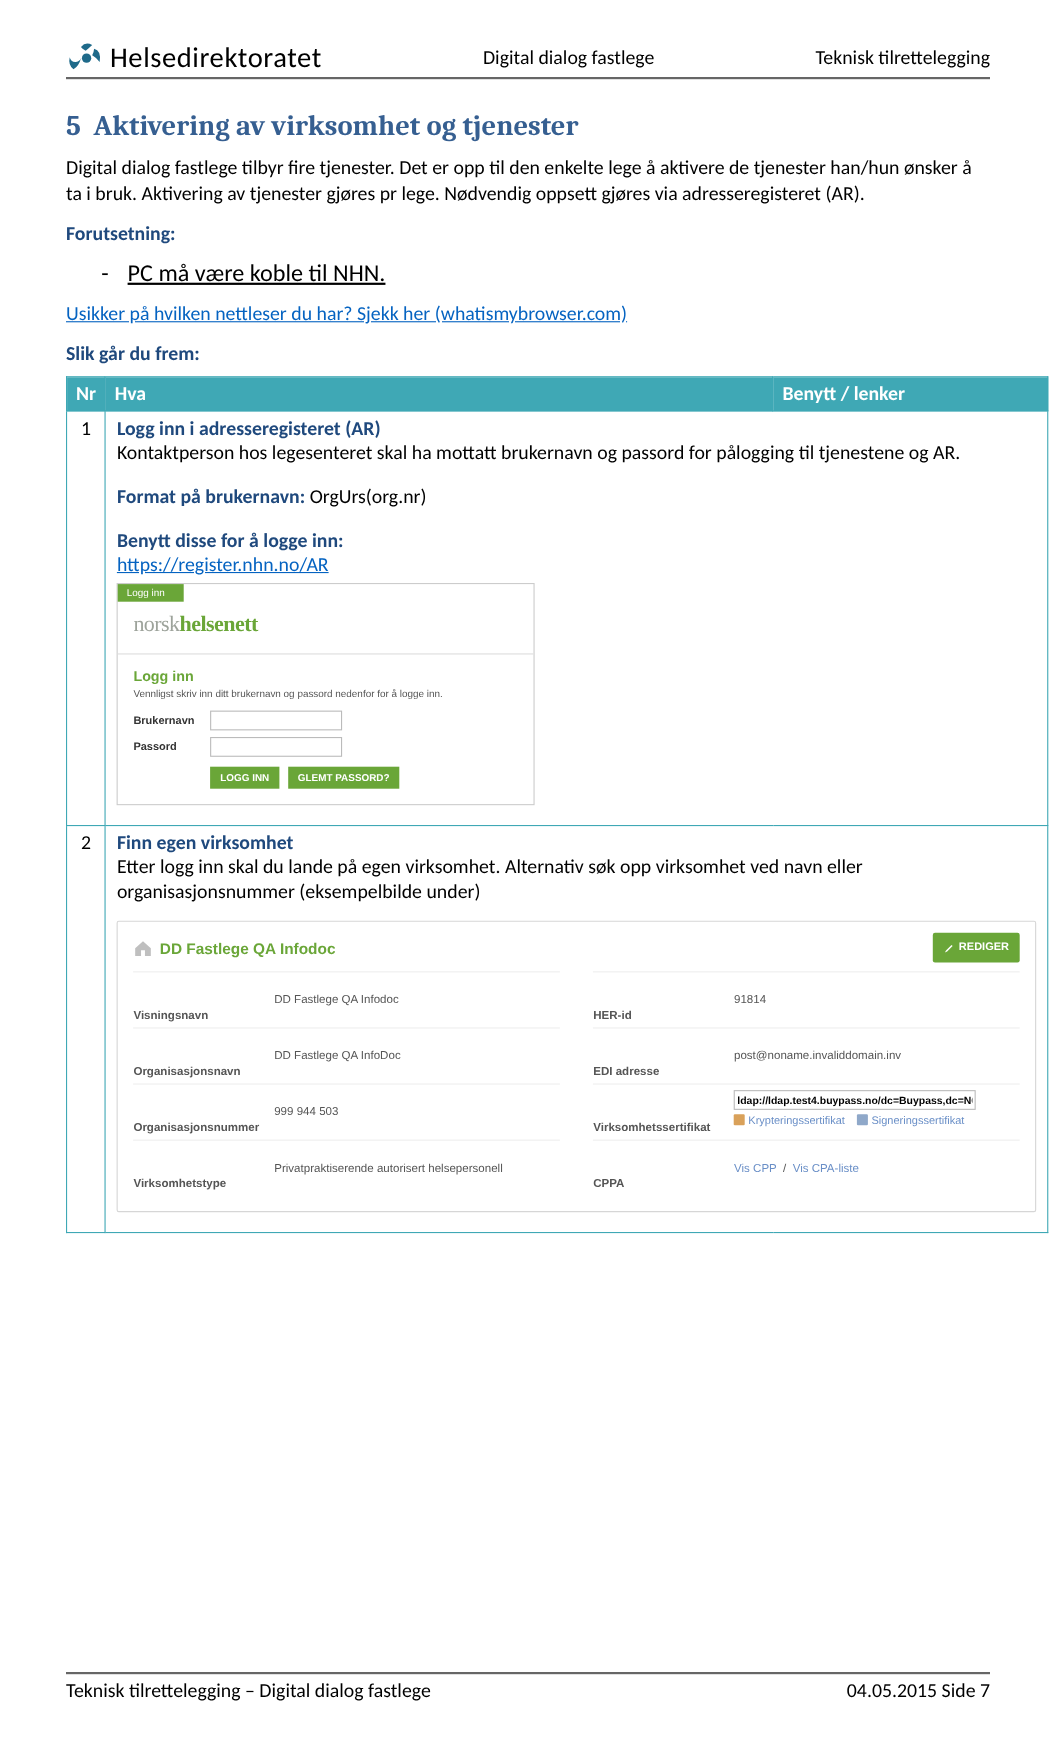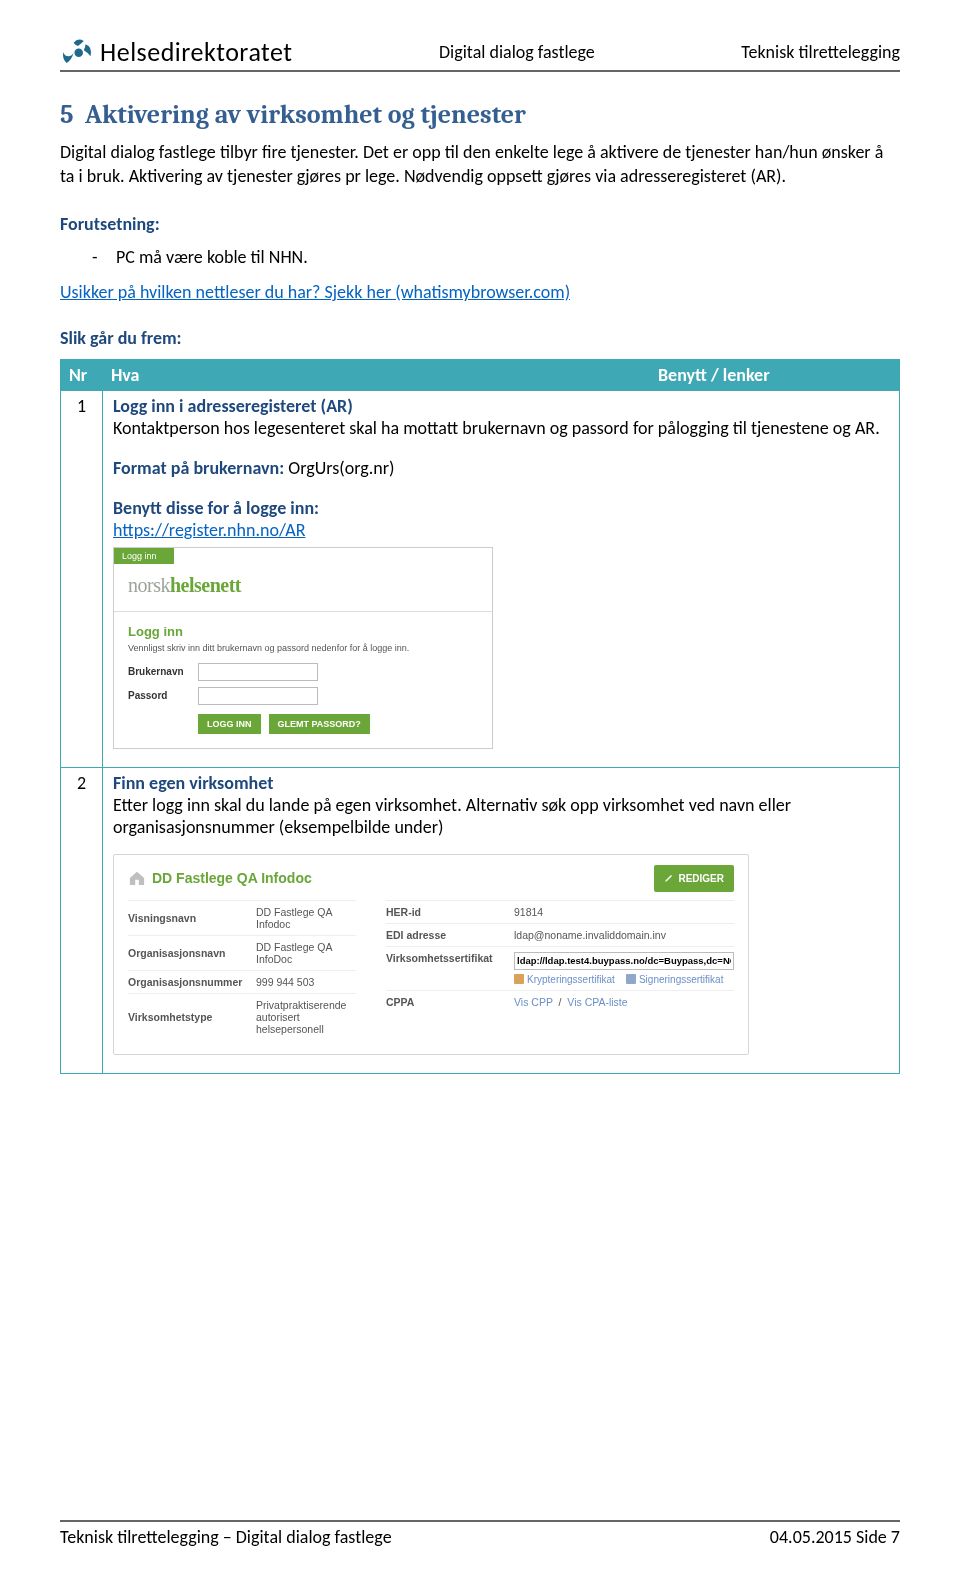--- a/index.html
+++ b/index.html
@@ -50,33 +50,34 @@
   }
   .body-text {
     font-size: 18px;
     line-height: 1.35;
     margin-bottom: 12px;
   }
   .sub-head {
     font-size: 18px;
     font-weight: bold;
     color: #1f497d;
-    margin-top: 24px;
+    margin-top: 12px;
     margin-bottom: 10px;
   }
   ul.dash {
     list-style: none;
     padding-left: 32px;
     margin-bottom: 12px;
   }
   ul.dash li {
     position: relative;
     padding-left: 24px;
-    font-size: 18px;
+    font-size: 22px;
     line-height: 1.35;
+    text-decoration: underline;
   }
   ul.dash li::before {
     content: "-";
     position: absolute;
     left: 0;
     top: 0;
   }
   a.doc-link {
     color: #0563c1;
     text-decoration: underline;
@@ -182,21 +183,21 @@
     color: #fff;
     font-size: 9px;
     font-weight: bold;
     padding: 5px 9px;
     margin-right: 3px;
     cursor: pointer;
   }
 
   
   .shot-virk {
-    width: 636px;
+    width: 836px;
     border: 1px solid #d6d6d6;
     border-radius: 2px;
     margin-top: 16px;
     font-family: Arial, sans-serif;
     padding: 10px 14px 14px 14px;
     background: #fff;
     font-size: 11px;
     color:#555;
   }
   .sv-titlebar {
@@ -233,21 +234,21 @@
     grid-template-columns: 1fr 1fr;
     gap: 0 30px;
   }
   .sv-row {
     display: grid;
     grid-template-columns: 128px 1fr;
     border-top: 1px solid #eee;
     padding: 5px 0;
     align-items: center;
   }
-  .sv-row .k { font-weight: bold; color:#555; font-size: 10.5px;}
+  .sv-row .k { font-weight: bold; color:#555; font-size: 10.5px; margin-top: 28px;}
   .sv-row .v { color:#555; font-size: 10.5px;}
   .sv-row input.ldap {
     width: 220px;
     height: 18px;
     font-size: 9.5px;
     border: 1px solid #bbb;
     padding: 0 2px;
     font-weight: bold;
   }
   .sv-mini-link { color: #777; font-size: 10px;}
@@ -396,21 +397,21 @@
                 </div>
             </div>
 
             <div>
               <div class="sv-row">
                   <div class="k">HER-id</div>
                   <div class="v">91814</div>
                 </div>
               <div class="sv-row">
                   <div class="k">EDI adresse</div>
-                  <div class="v">ldap@noname.invaliddomain.inv</div>
+                  <div class="v">post@noname.invaliddomain.inv</div>
                 </div>
               <div class="sv-row" style="align-items:flex-start;">
                 <div class="k">Virksomhetssertifikat</div>
                 <div class="v">
                   <input class="ldap" value="ldap://ldap.test4.buypass.no/dc=Buypass,dc=NO,d" style="">
                   <div class="sv-mini-link" style="margin-top:3px;">
                     <span class="cert-icon orange"></span><span class="lk">Krypteringssertifikat</span>
                     &nbsp;&nbsp;
                     <span class="cert-icon blue"></span><span class="lk">Signeringssertifikat</span>
                   </div>

